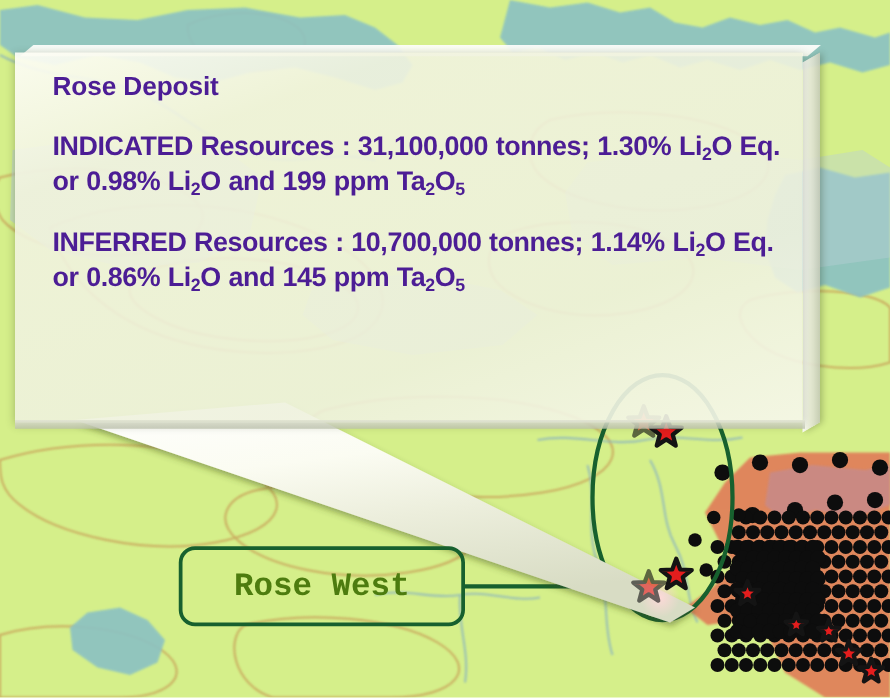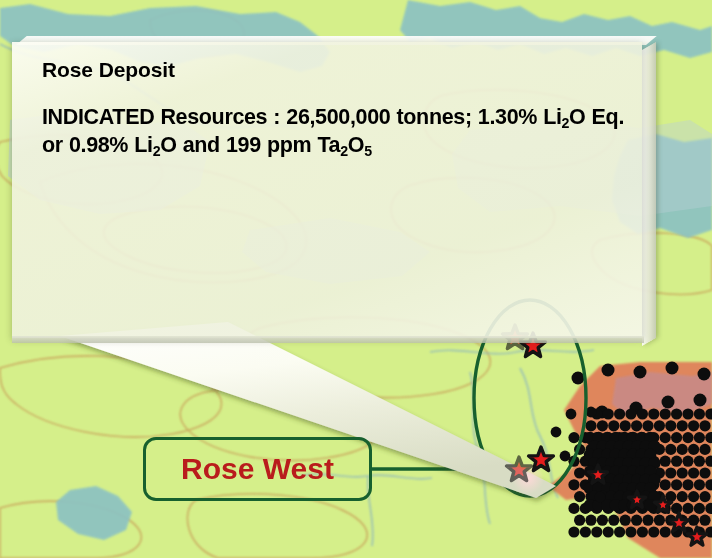--- a/index.html
+++ b/index.html
@@ -77,21 +77,21 @@
     background: linear-gradient(180deg,
         rgba(225,228,210,0.92) 0%,
         rgba(187,192,172,0.80) 100%);
   }
 
   #info-text {
     position: absolute;
     left: 30px;
     top: 16px;
     width: 590px;
-    color: #000000;
+    color: #4c1d95;
   }
   .box-title {
     font-size: 21px;
     font-weight: bold;
     letter-spacing: -0.1px;
     margin: 0 0 22px 0;
     line-height: 1.1;
   }
   .res-para {
     font-size: 21.5px;
@@ -118,25 +118,26 @@
     height: 64px;
     border: 3px solid #17602e;
     border-radius: 13px;
     box-sizing: border-box;
     display: flex;
     align-items: center;
     justify-content: center;
     background: transparent;
   }
   #rose-west-text {
-    font-size: 30px;
+    font-size: 26px;
     font-weight: bold;
-    color: #b91c1c;
+    color: #4d7c0f;
     letter-spacing: 0px;
     white-space: nowrap;
+    font-family: Liberation Mono, monospace;
   }
 </style>
 </head>
 <body>
 
 <div id="stage">
 
   <svg id="map-layer" viewBox="0 0 712 558">
     <defs>
       <filter id="softblur" x="-20%" y="-20%" width="140%" height="140%">
@@ -445,21 +446,22 @@
   </svg>
 
   <div id="info-box">
     <div id="info-box-bevel-top"></div>
     <div id="info-box-bevel-right"></div>
     <div id="info-box-face"></div>
     <div id="info-box-bevel-bottom"></div>
 
     <div id="info-text">
       <div class="box-title">Rose Deposit</div>
-      <div class="res-para"><span>INDICATED Resources : 26,500,000 tonnes; 1.30% Li</span><sub>2</sub><span>O Eq. or 0.98% Li</span><sub>2</sub><span>O and 199 ppm Ta</span><sub>2</sub><span>O</span><sub>5</sub></div>
+      <div class="res-para"><span>INDICATED Resources : 31,100,000 tonnes; 1.30% Li</span><sub>2</sub><span>O Eq. or 0.98% Li</span><sub>2</sub><span>O and 199 ppm Ta</span><sub>2</sub><span>O</span><sub>5</sub></div>
+      <div class="res-para"><span>INFERRED Resources : 10,700,000 tonnes; 1.14% Li</span><sub>2</sub><span>O Eq. or 0.86% Li</span><sub>2</sub><span>O and 145 ppm Ta</span><sub>2</sub><span>O</span><sub>5</sub></div>
     </div>
   </div>
 
   <div id="rose-west-label">
     <span id="rose-west-text">Rose West</span>
   </div>
 
 </div>
 
 </body></html>

